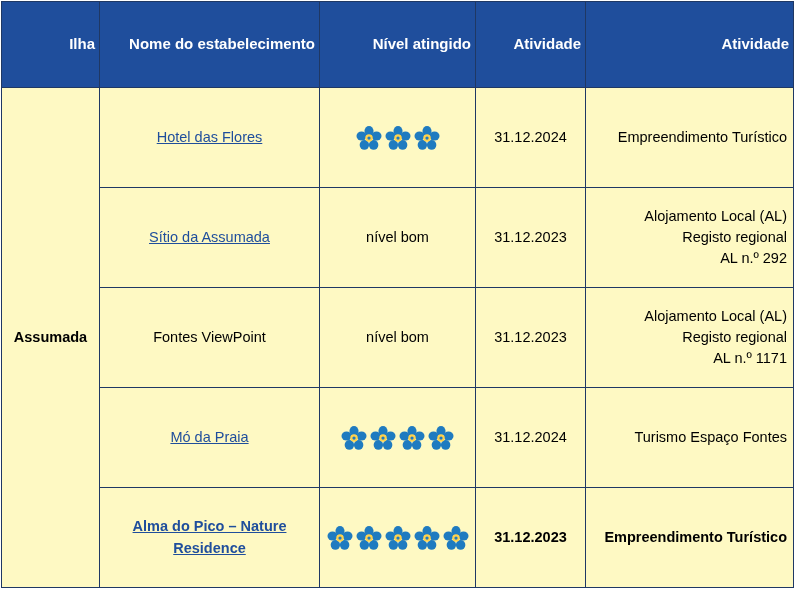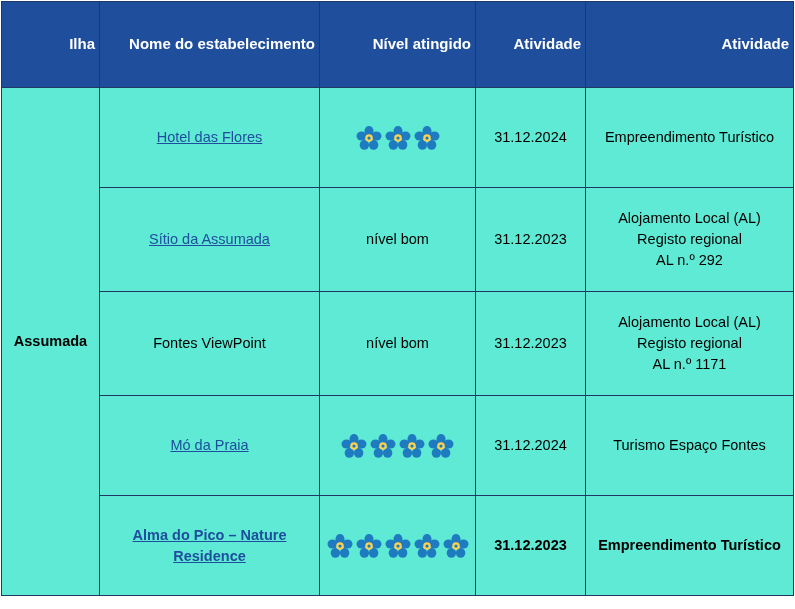--- a/index.html
+++ b/index.html
@@ -44,23 +44,23 @@
     border: 1px solid #1f3864;
     line-height: 1.35;
     height: 86px;
     box-sizing: border-box;
   }
   tbody td {
     border: 1px solid #1f3864;
     font-size: 14.5px;
     text-align: center;
     vertical-align: middle;
-    padding: 20px 6px;
+    padding: 14px 6px;
     line-height: 1.45;
-    background: #5eead4;
+    background: #fef9c3;
     box-sizing: border-box;
   }
   td.ilha-cell {
     font-weight: bold;
     font-size: 14.5px;
   }
 
   .lnk {
     color: #1f4e9c;
     text-decoration: underline;
@@ -78,20 +78,21 @@
   .flower {
     width: 26px;
     height: 26px;
     display: inline-block;
   }
   .nivel-text {
     font-size: 14.5px;
   }
   .atividade-lines span {
     display: block;
+    text-align: right;
   }
 </style>
 </head>
 <body>
 
 <div class="sheet">
   <table class="estab">
     <colgroup>
       <col class="c-ilha">
       <col class="c-nome">

